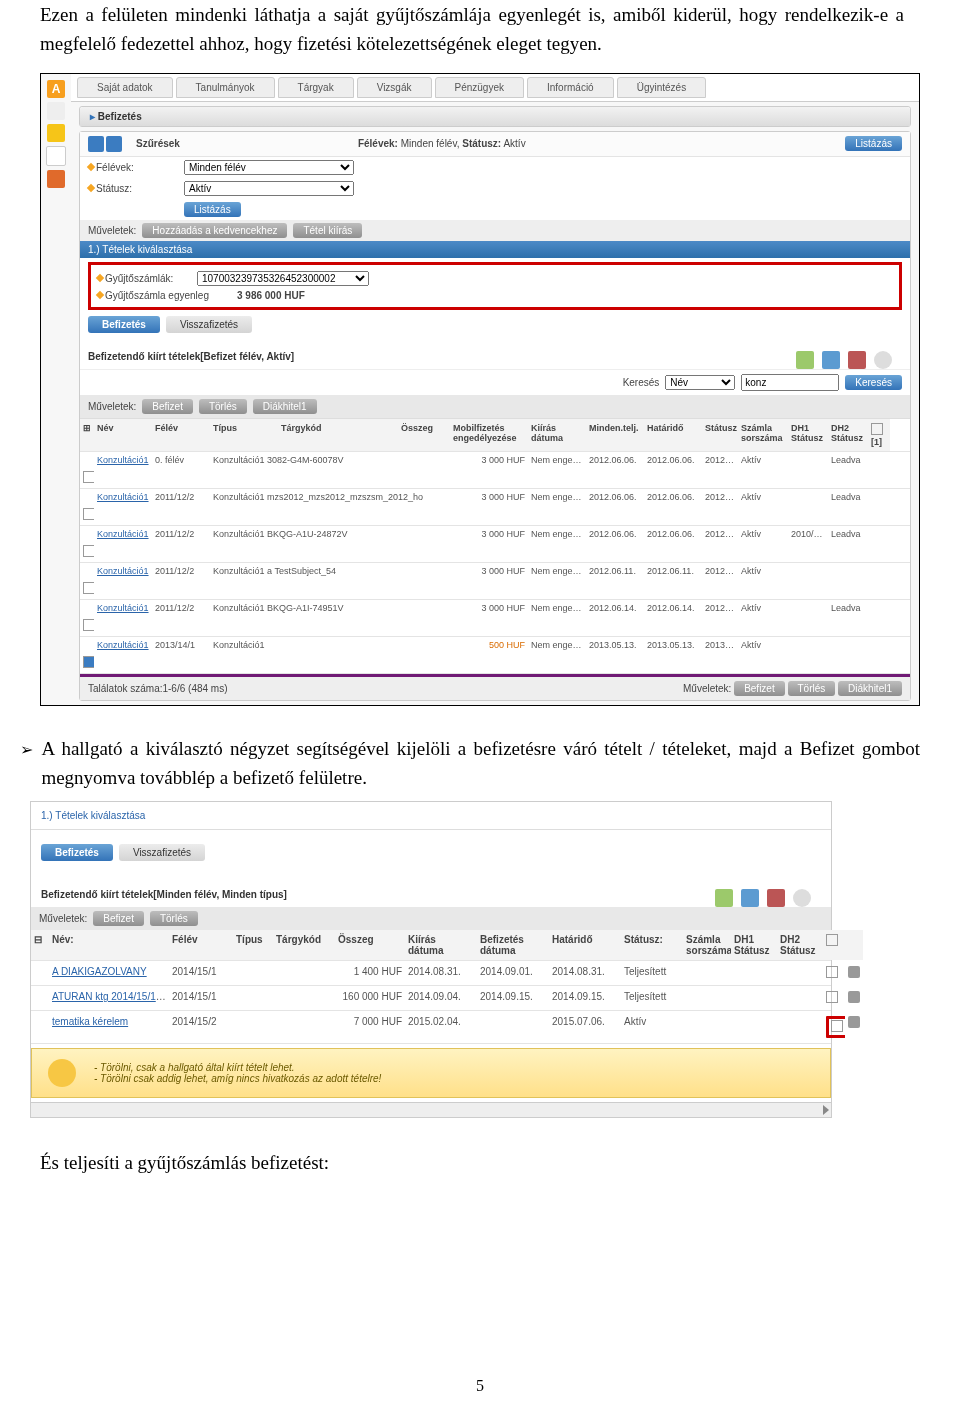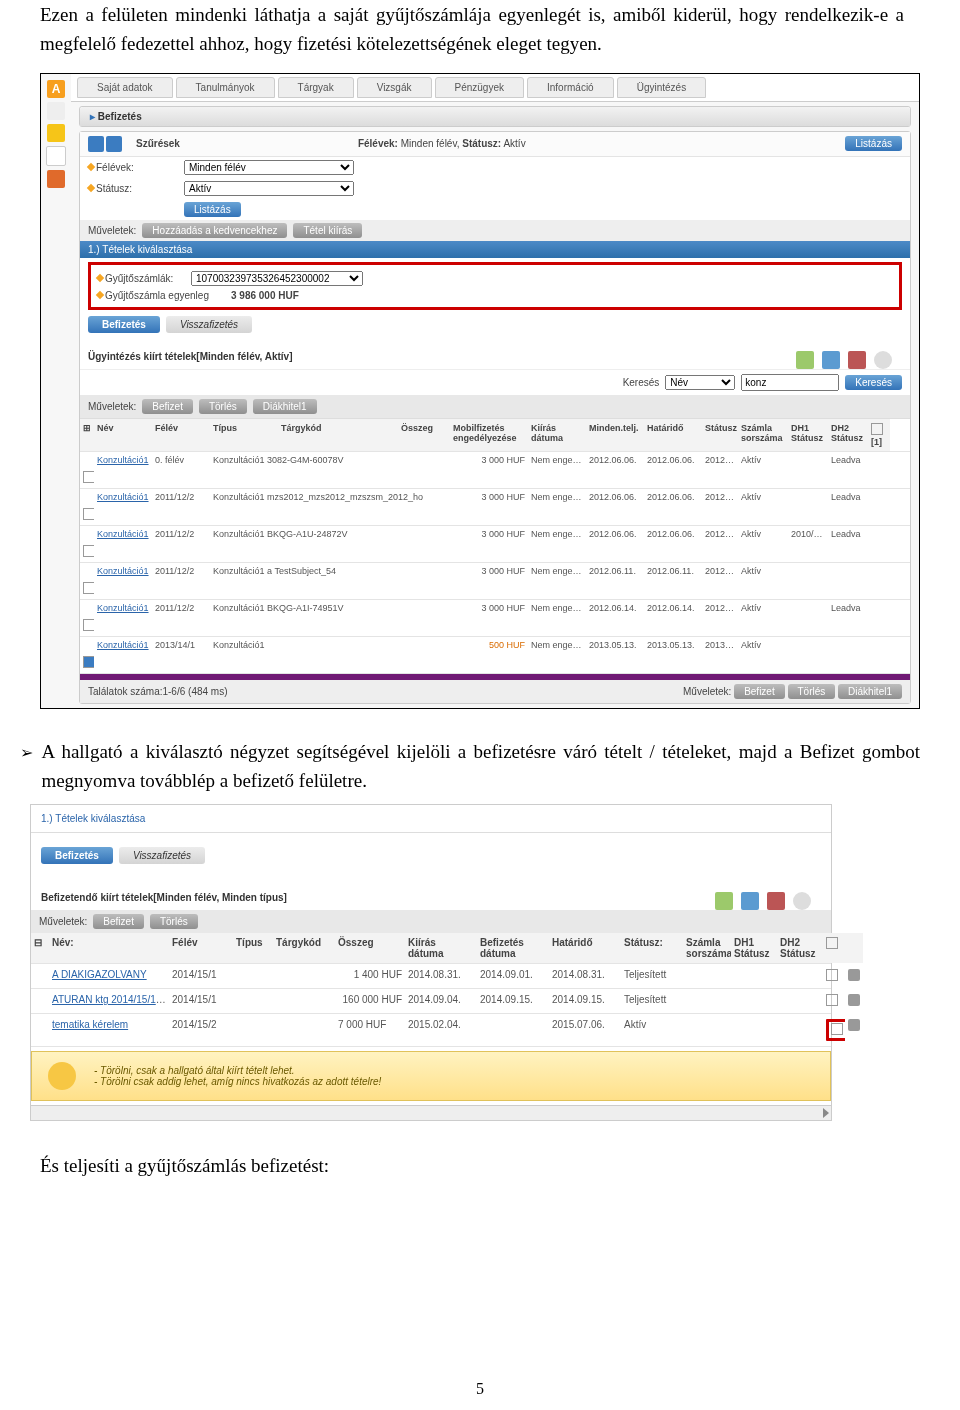--- a/index.html
+++ b/index.html
@@ -27,40 +27,40 @@
   .arr-btns{display:flex;gap:2px;}
   .arr-btn{width:16px;height:16px;background:#3b7cc1;border-radius:2px;}
   .btn{display:inline-block;background:linear-gradient(#6aa4d6,#3373b8);color:#fff;padding:2px 10px;border-radius:3px;font-size:10px;}
   .btn.grey{background:linear-gradient(#bdbdbd,#8f8f8f);}
   .rowline{display:flex;align-items:center;gap:6px;padding:3px 8px;}
   .lbl{width:90px;display:flex;align-items:center;gap:2px;}
   .dia{width:6px;height:6px;background:#f6a623;transform:rotate(45deg);display:inline-block;}
   select.mini{width:170px;font-size:10px;}
   .section-hd{background:linear-gradient(#4c8ac7,#2d6fab);color:#fff;padding:3px 8px;font-size:10px;}
   .redbox{border:3px solid #c00;margin:4px 8px;padding:4px 6px;background:#fff;}
-  .redbox .rb-row{display:flex;align-items:center;gap:4px;padding:2px 0;}
+  .redbox .rb-row{display:flex;align-items:center;gap:10px;padding:2px 0;}
   .hr{height:6px;}
   .tab2row{display:flex;gap:6px;margin:6px 8px;}
   .tab2{background:linear-gradient(#6aa4d6,#3373b8);color:#fff;padding:3px 14px;border-radius:3px;font-weight:bold;}
-  .tab2.off{background:linear-gradient(#ececec,#d4d4d4);color:#333;font-weight:normal;font-style:italic;}
+  .tab2.off{background:linear-gradient(#ececec,#d4d4d4);color:#333;font-weight:normal;}
   .subtitle{font-weight:bold;color:#333;padding:6px 8px;}
   .iconbar{float:right;display:flex;gap:8px;padding-right:10px;}
   .ico{width:18px;height:18px;border-radius:2px;}
   .searchbar{display:flex;justify-content:flex-end;align-items:center;gap:6px;padding:4px 8px;background:#fff;border-top:1px solid #eee;}
   .searchbar input{width:90px;font-size:10px;}
   .muv{display:flex;align-items:center;gap:6px;padding:4px 8px;background:#e8e8e8;}
   .grid{border-top:1px solid #ddd;}
   .grid-hd,.grid-row{display:grid;grid-template-columns:14px 58px 58px 68px 120px 52px 78px 58px 58px 58px 36px 50px 40px 40px 22px;gap:0;border-bottom:1px solid #e4e4e4;font-size:9px;color:#555;}
   .grid-hd>div{padding:4px 3px;font-weight:bold;color:#444;background:#f3f3f3;}
   .grid-row>div{padding:3px 3px;white-space:nowrap;overflow:hidden;text-overflow:ellipsis;}
   .lnk{color:#2a64aa;text-decoration:underline;}
   .chk{width:10px;height:10px;border:1px solid #999;display:inline-block;}
   .plus{width:12px;height:12px;background:#999;border-radius:2px;display:inline-block;}
   .orange{color:#d96b00;}
-  .footbar{display:flex;justify-content:space-between;align-items:center;padding:4px 8px;background:#eee;border-top:6px solid #701a75;}
+  .footbar{display:flex;justify-content:space-between;align-items:center;padding:4px 8px;background:#eee;border-top:3px solid #701a75;}
   
   .s2{background:#f4f4f4;border:1px solid #ccc;margin-left:-10px;}
   .s2 .inner{background:#fff;margin:0;padding:0;}
   .s2 .grid-hd2,.s2 .grid-row2{display:grid;grid-template-columns:18px 120px 64px 40px 62px 70px 72px 72px 72px 62px 48px 46px 46px 22px 18px;font-size:10px;color:#555;border-bottom:1px solid #e4e4e4;}
   .s2 .grid-hd2>div{padding:4px 3px;font-weight:bold;color:#444;background:#f3f3f3;}
   .s2 .grid-row2>div{padding:5px 3px;white-space:nowrap;overflow:hidden;text-overflow:ellipsis;}
   .smiley{width:28px;height:28px;border-radius:50%;background:#f7c744;display:inline-block;margin:4px 8px;}
   .warnbox{background:linear-gradient(#fff3c1,#ffe089);border:1px solid #e0c25a;margin:4px 0;padding:6px 8px;display:flex;align-items:center;gap:10px;font-style:italic;color:#6b5a00;font-size:10px;}
   .redbox2{border:3px solid #c00;display:inline-block;padding:1px 2px;border-radius:1px;}
   .scrollbar{height:14px;background:#eee;border-top:1px solid #ccc;position:relative;}
@@ -159,21 +159,21 @@
           </div>
           <div class="hr"></div>
 
           <div class="subtitle">
             <span class="iconbar">
               <span class="ico" style="background:#9cc96b"></span>
               <span class="ico" style="background:#5c9bd1"></span>
               <span class="ico" style="background:#b55"></span>
               <span class="ico" style="background:#ddd;border-radius:50%"></span>
             </span>
-            <span>Ügyintézés kiírt tételek[Minden félév, Aktív]</span>
+            <span>Befizetendő kiírt tételek[Befizet félév, Aktív]</span>
           </div>
           <div style="clear:both"></div>
 
           <div class="searchbar">
             <span>Keresés</span>
             <select class="mini" style="width:70px"><option>Név</option></select>
             <input value="konz" style="">
             <span class="btn">Keresés</span>
           </div>
 
@@ -395,21 +395,21 @@
             <div></div>
             <div><span class="chk"></span></div>
             <div><span class="plus"></span></div>
           </div>
           <div class="grid-row2">
             <div></div>
             <div><span class="lnk">tematika kérelem</span></div>
             <div>2014/15/2</div>
             <div></div>
             <div></div>
-            <div style="text-align:left">7 000 HUF</div>
+            <div style="text-align:right">7 000 HUF</div>
             <div>2015.02.04.</div>
             <div></div>
             <div>2015.07.06.</div>
             <div>Aktív</div>
             <div></div>
             <div></div>
             <div></div>
             <div><span class="redbox2"><span class="chk"></span></span></div>
             <div><span class="plus"></span></div>
           </div>

